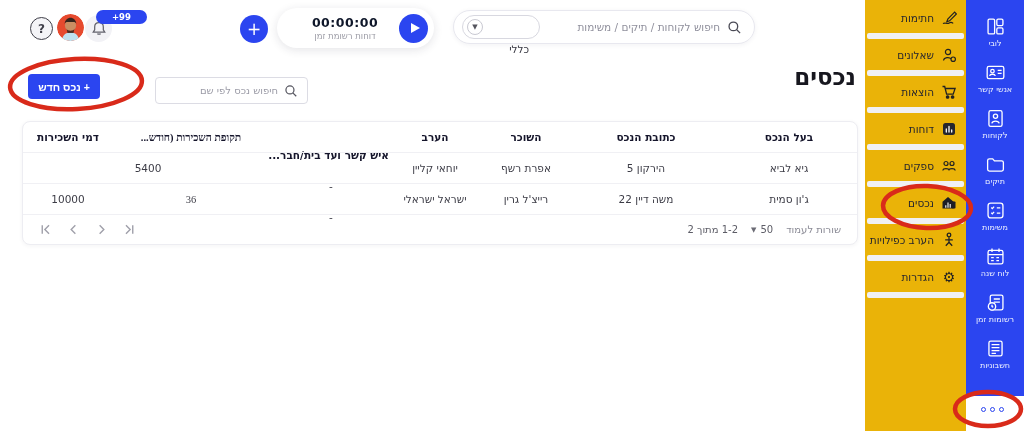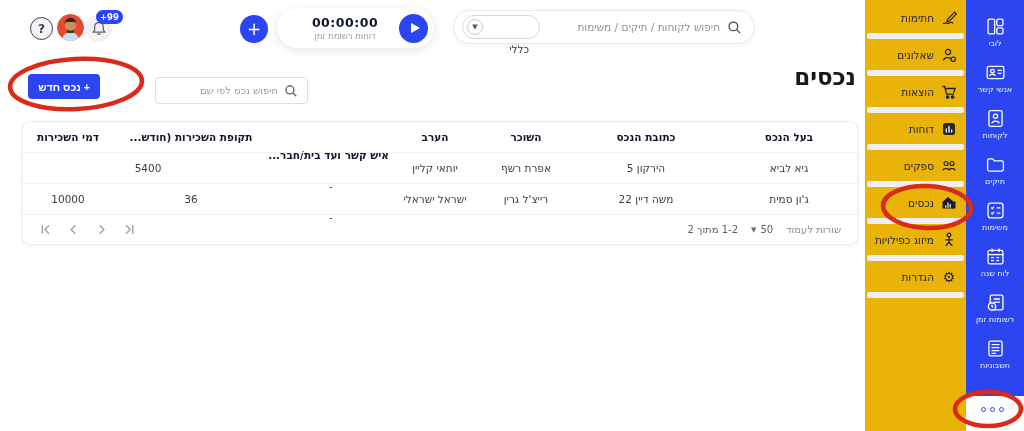--- a/index.html
+++ b/index.html
@@ -9,21 +9,21 @@
   .abs { position:absolute; }
 
   
   .help-btn { left:30px; top:17px; width:23px; height:23px; border-radius:50%;
     background:#f4f4f7; border:1.6px solid #3f3f49; color:#3f3f49; font-size:12px; font-weight:bold;
     display:flex; align-items:center; justify-content:center; }
   .avatar { left:57px; top:14px; width:27px; height:27px; border-radius:50%; overflow:hidden; }
   .bell-wrap { left:85px; top:15px; width:27px; height:27px; border-radius:50%; background:#f2f2f6;
     display:flex; align-items:center; justify-content:center; }
   .badge { left:96px; top:10px; min-width:24px; height:14px; background:#2b45f0; color:#fff;
-    font-size:8.5px; font-weight:bold; border-radius:8px; padding:0 4px;
+    font-size:8.5px; font-weight:bold; border-radius:8px; padding:0 16px;
     display:flex; align-items:center; justify-content:center; z-index:3; }
 
   
   .plus-btn { left:240px; top:15px; width:28px; height:28px; border-radius:50%; background:#2b45f0;
     color:#fff; font-size:17px; display:flex; align-items:center; justify-content:center; }
   .timer-pill { left:277px; top:8px; width:157px; height:40px; border-radius:20px; background:#fff;
     box-shadow:0 2px 10px rgba(30,30,60,.12); display:flex; align-items:center; padding:0 6px 0 14px; }
   .timer-text { flex:1; text-align:center; direction:rtl; }
   .timer-time { font-size:12.5px; font-weight:bold; color:#0f172a; letter-spacing:.5px; }
   .timer-sub { font-size:8.5px; color:#9a9aa4; margin-top:1px; }
@@ -56,21 +56,21 @@
   .asset-search input::placeholder { color:#9b9ba6; }
 
   
   .table-card { left:22px; top:121px; width:836px; height:124px; background:#fff;
     border:1px solid #ededf2; border-radius:8px; box-shadow:0 1px 4px rgba(30,30,60,.05);
     display:flex; flex-direction:column; overflow:hidden; }
   .t-row { display:flex; direction:rtl; align-items:center; }
   .t-head { height:30px; font-weight:bold; font-size:10.5px; color:#15152b; }
   .t-body { height:31px; font-size:10.5px; color:#3c3c46; border-top:1px solid #f0f0f4; }
   .cell { padding-left:4px; text-align:center; overflow:hidden; white-space:nowrap; }
-  .c0{width:140px;} .c1{width:146px;} .c2{width:94px;} .c3{width:88px;} .c4{width:120px;margin-top:36px;} .c5{width:160px;} .c6{flex:1;}
+  .c0{width:140px;} .c1{width:146px;} .c2{width:94px;} .c3{width:88px;} .c4{width:120px;margin-top:36px;} .c5{width:160px;font-family:Liberation Serif, serif;} .c6{flex:1;}
 
   .t-pagination { height:30px; border-top:1px solid #f0f0f4; display:flex; direction:rtl;
     align-items:center; padding:0 16px; gap:13px; color:#8a8a95; font-size:10px; }
   .pg-select { display:flex; align-items:center; gap:4px; color:#5c5c66; }
   .pg-caret { font-size:7px; color:#6b6b75; }
   .pg-range { color:#5c5c66; }
   .pg-spacer { flex:1; }
   .pg-arrows { display:flex; direction:ltr; gap:15px; align-items:center; }
   .pg-arrows svg { display:block; }
 
@@ -278,21 +278,21 @@
     <span class="sec-label">נכסים</span>
   </div>
   <div class="sec-sep"></div>
   <div class="sec-item">
     <span class="sec-icon">
       <svg width="16" height="16" viewBox="0 0 16 16" fill="none" stroke="#222" stroke-width="1.3">
           <circle cx="8" cy="3" r="1.8"></circle>
           <path d="M8 5.2v5M8 10.2l-3.2 3.6M8 10.2l3.2 3.6M4.2 7.8h7.6"></path>
         </svg>
     </span>
-    <span class="sec-label">מיזוג כפילויות</span>
+    <span class="sec-label">הערב כפילויות</span>
   </div>
   <div class="sec-sep"></div>
   <div class="sec-item">
     <span class="sec-icon gear-glyph">⚙</span>
     <span class="sec-label">הגדרות</span>
   </div>
   <div class="sec-sep"></div>
 </div>
 
 <div class="abs pri-sidebar">

